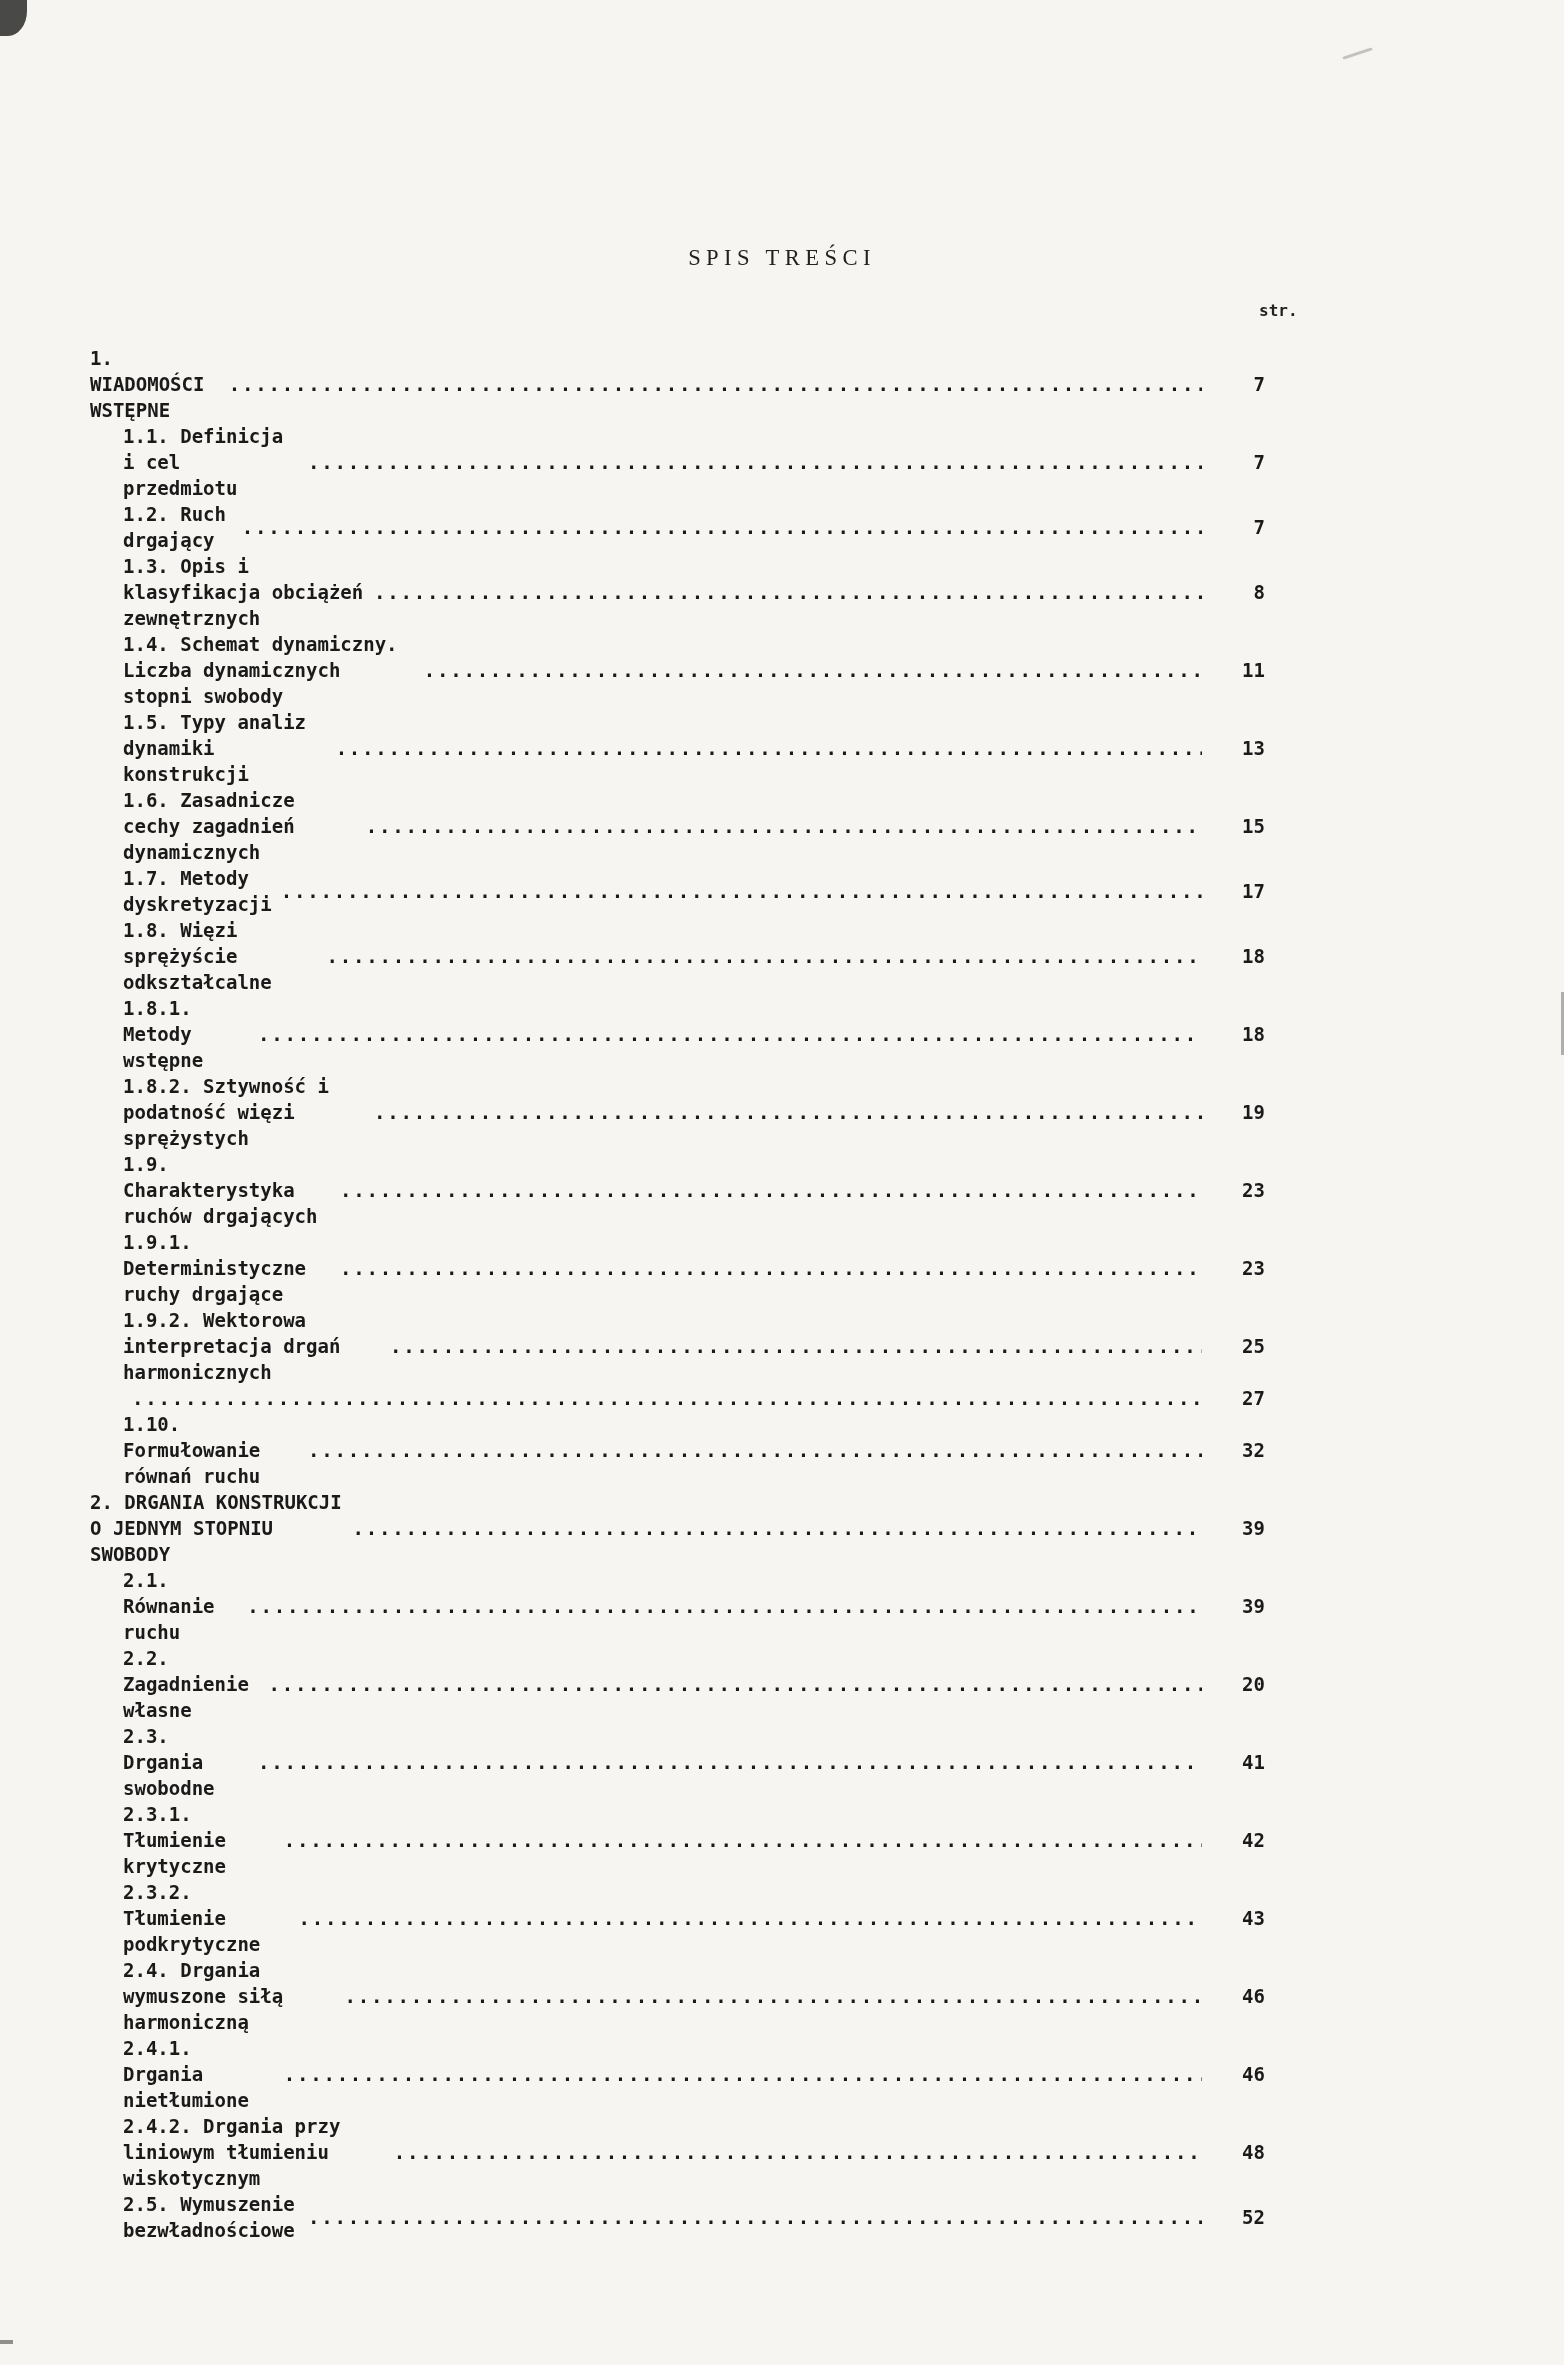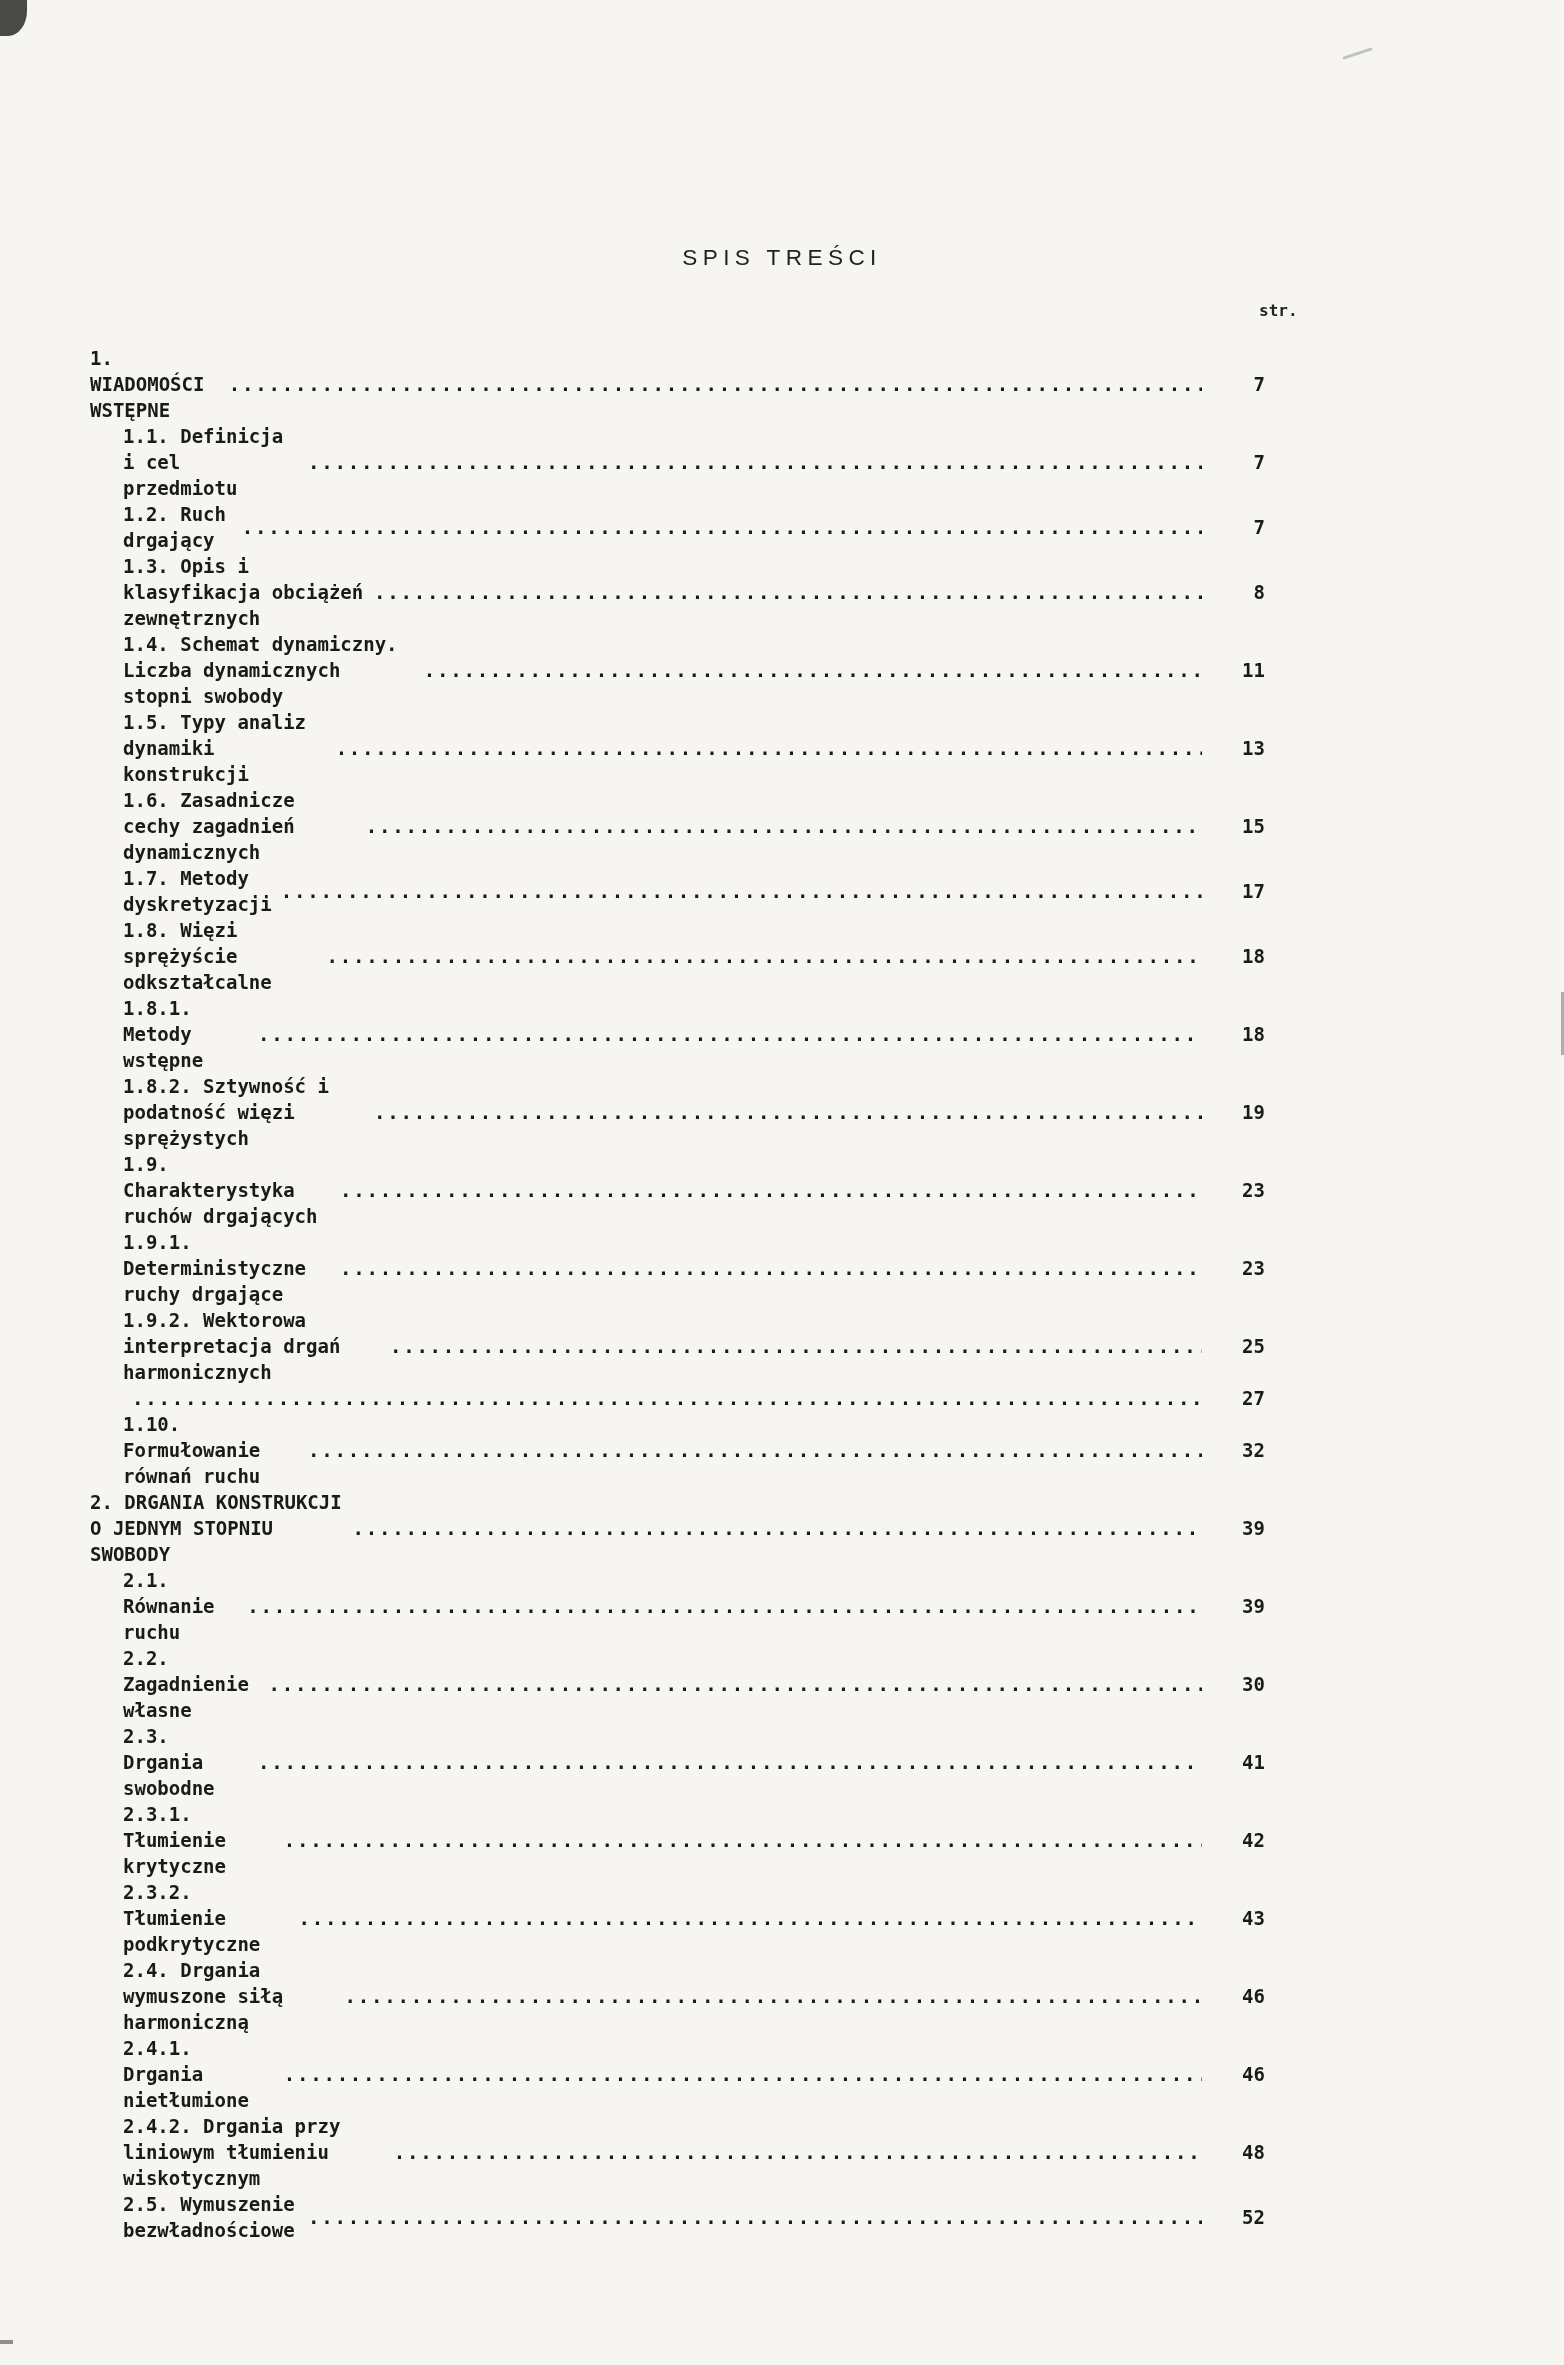--- a/index.html
+++ b/index.html
@@ -39,21 +39,21 @@
     left: 0; top: 2340px; width: 12.6px; height: 3.6px;
     opacity: .5;
   }
 
   .title {
     position: absolute;
     top: 245px;
     left: 0;
     width: 100%;
     text-align: center;
-    font-family: Liberation Sans, sans-serif;
+    font-family: Liberation Serif, serif;
     font-size: 22.6px;
     font-weight: 400;
     letter-spacing: 5.4px;
     color: #222;
   }
   .str-header {
     position: absolute;
     top: 301px;
     left: 1259px;
     font-family: "DejaVu Sans Mono", "Liberation Mono", monospace;
@@ -194,21 +194,21 @@
     <span class="page-num">39</span>
   </div>
       <div class="row sub">
     <span class="label">2.1. Równanie ruchu</span>
     <span class="dots"></span>
     <span class="page-num">39</span>
   </div>
       <div class="row sub">
     <span class="label">2.2. Zagadnienie własne</span>
     <span class="dots"></span>
-    <span class="page-num">30</span>
+    <span class="page-num">20</span>
   </div>
       <div class="row sub">
     <span class="label">2.3. Drgania swobodne</span>
     <span class="dots"></span>
     <span class="page-num">41</span>
   </div>
       <div class="row sub">
     <span class="label">2.3.1. Tłumienie krytyczne</span>
     <span class="dots"></span>
     <span class="page-num">42</span>

